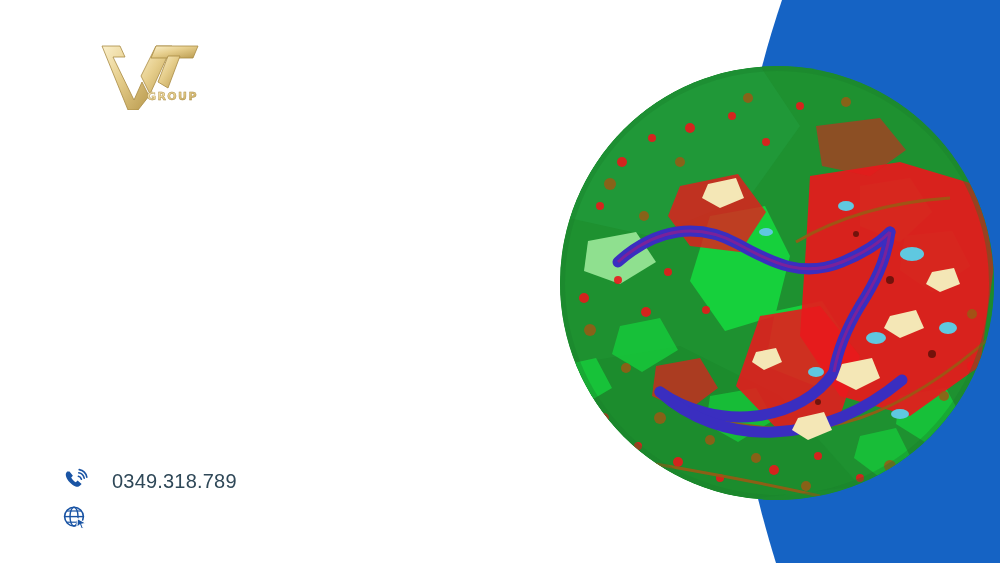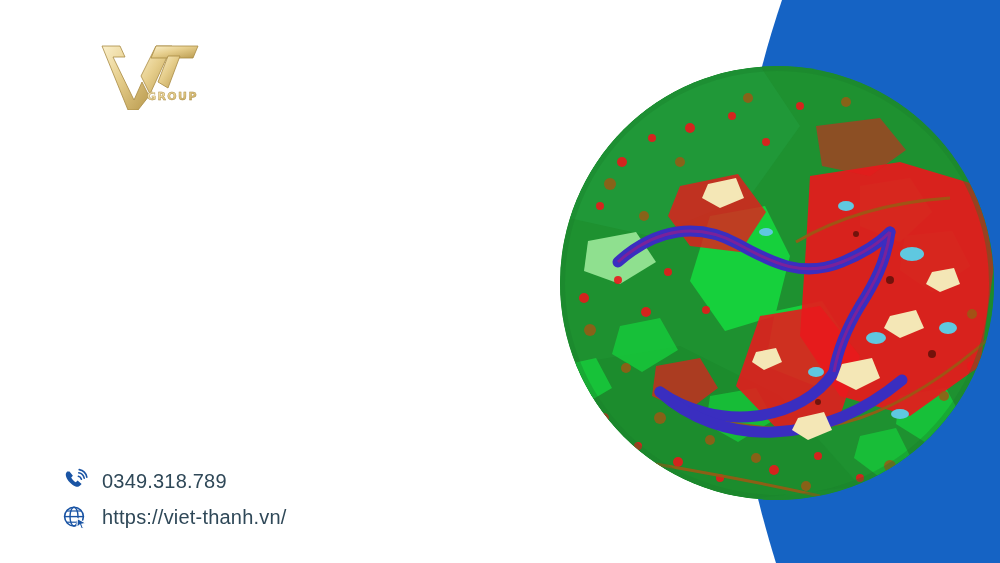--- a/index.html
+++ b/index.html
@@ -93,21 +93,21 @@
   #contact {
     position: absolute;
     left: 20px;
     bottom: 28px;
     width: 440px;
   }
   .contact-row {
     display: flex;
     align-items: center;
     height: 36px;
-    gap: 14px;
+    gap: 24px;
   }
   .contact-icon {
     width: 26px;
     height: 26px;
     flex: 0 0 26px;
     display: flex;
     align-items: center;
     justify-content: center;
   }
   .contact-icon svg { display: block; width: 26px; height: 26px; }
@@ -294,18 +294,17 @@
         <span class="contact-icon">
           <svg viewBox="0 0 26 26">
             <circle cx="12" cy="12.6" r="9.4" fill="none" stroke="#1A54A4" stroke-width="1.6"></circle>
             <ellipse cx="12" cy="12.6" rx="4" ry="9.4" fill="none" stroke="#1A54A4" stroke-width="1.4"></ellipse>
             <line x1="2.6" y1="12.6" x2="21.4" y2="12.6" stroke="#1A54A4" stroke-width="1.4"></line>
             <line x1="4.3" y1="7" x2="19.7" y2="7" stroke="#1A54A4" stroke-width="1.2"></line>
             <line x1="4.3" y1="18.2" x2="19.7" y2="18.2" stroke="#1A54A4" stroke-width="1.2"></line>
             <path d="M15.4 14.4 L24 19.2 L19.8 20.2 L21.4 24.2 L19.4 25 L17.8 21 L14.9 23.4 Z" fill="#1A54A4" stroke="#FFFFFF" stroke-width="1.1"></path>
           </svg>
         </span>
-        <span class="contact-text">https://viet-thanh.vn/</span>
       </div>
 
     </div>
   </div>
 </div>
 
 </body></html>

